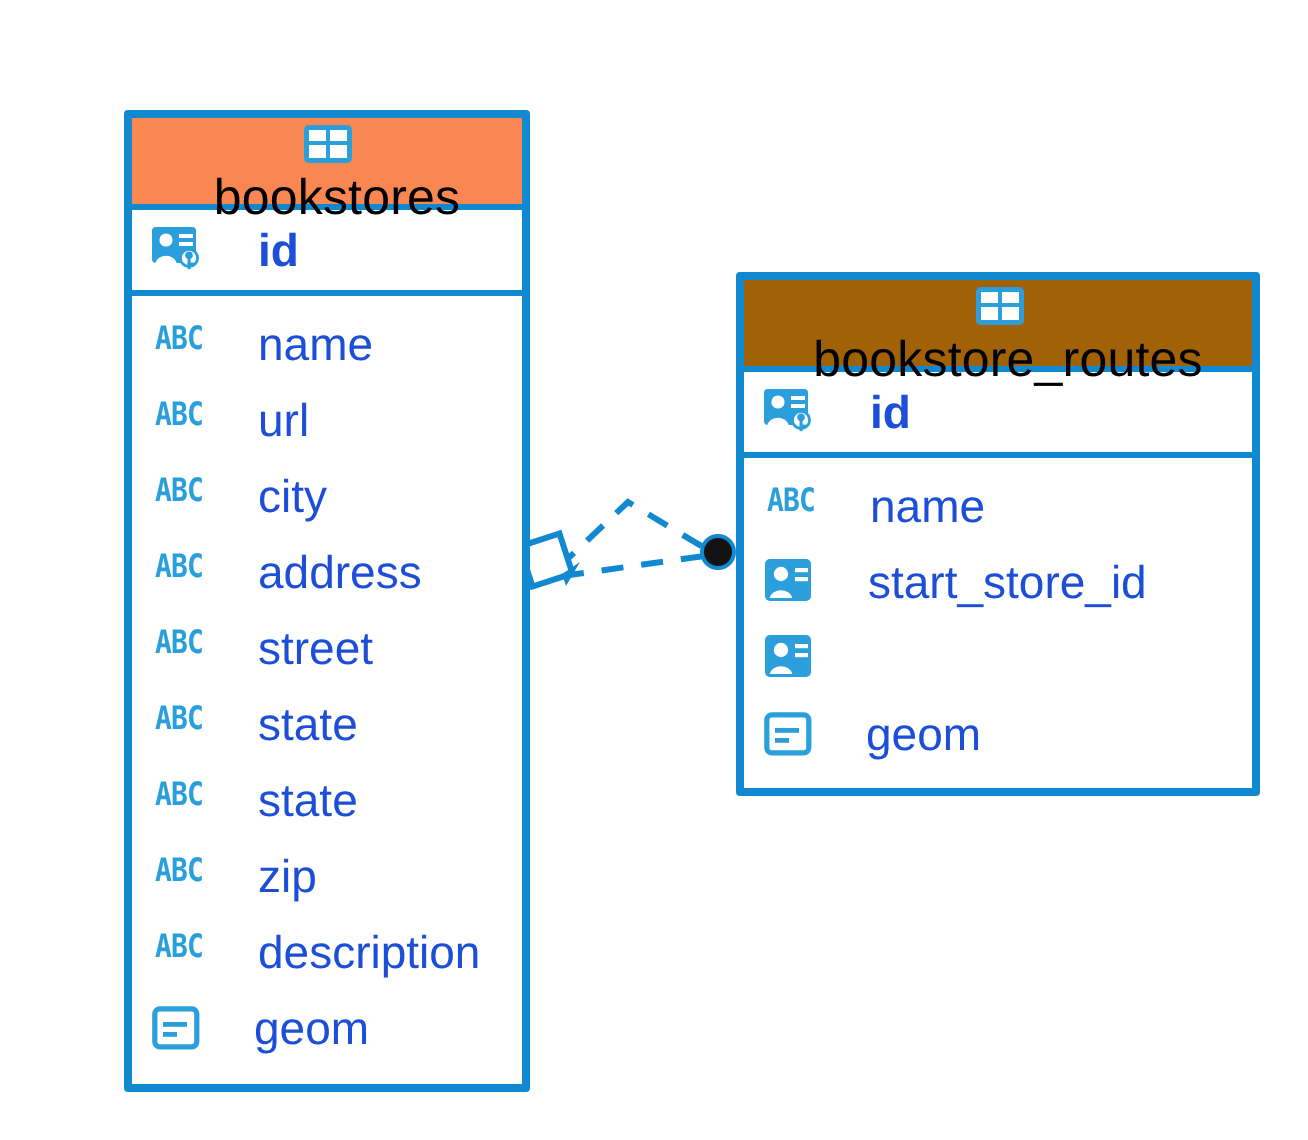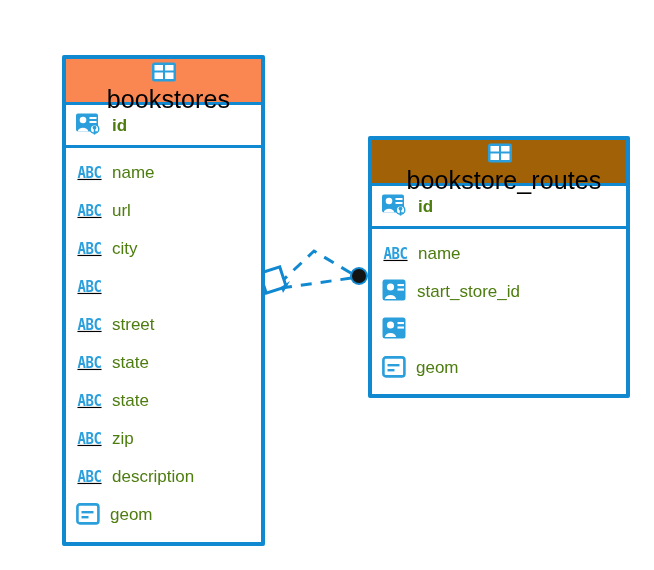--- a/index.html
+++ b/index.html
@@ -69,35 +69,33 @@
     padding: 5px 0 7px 0;
   }
   .field-row {
     box-sizing: border-box;
     display: flex;
     align-items: center;
     height: 38px;
     padding: 0 8px 0 10px;
   }
   .field-label {
-    font-size: 17px;
-    color: #4d7c0f;
+    font-size: 23px;
+    color: #1d4ed8;
     white-space: nowrap;
-    margin-left: 9px;
+    margin-left: 26px;
     line-height: 1;
   }
 
   
   .icon {
     flex: 0 0 auto;
     display: inline-flex;
-    align-items: center;
     justify-content: center;
     line-height: 0;
-    text-decoration: underline;
   }
   .icon-table { width: 26px; height: 26px; }
   .icon-key   { width: 28px; height: 25px; }
   .icon-fk    { width: 26px; height: 24px; }
   .icon-abc   { width: 27px; height: 18px; }
   .icon-geom  { width: 25px; height: 22px; }
 
   .abc-text {
     font-family: "DejaVu Sans Mono", monospace;
     font-size: 14px;
@@ -194,20 +192,21 @@
         <span class="icon icon-abc">
           <span class="abc-text">ABC</span>
         </span>
         <span class="field-label">city</span>
       </div>
 
       <div class="field-row">
         <span class="icon icon-abc">
           <span class="abc-text">ABC</span>
         </span>
+        <span class="field-label">address</span>
       </div>
 
       <div class="field-row">
         <span class="icon icon-abc">
           <span class="abc-text">ABC</span>
         </span>
         <span class="field-label">street</span>
       </div>
 
       <div class="field-row">

